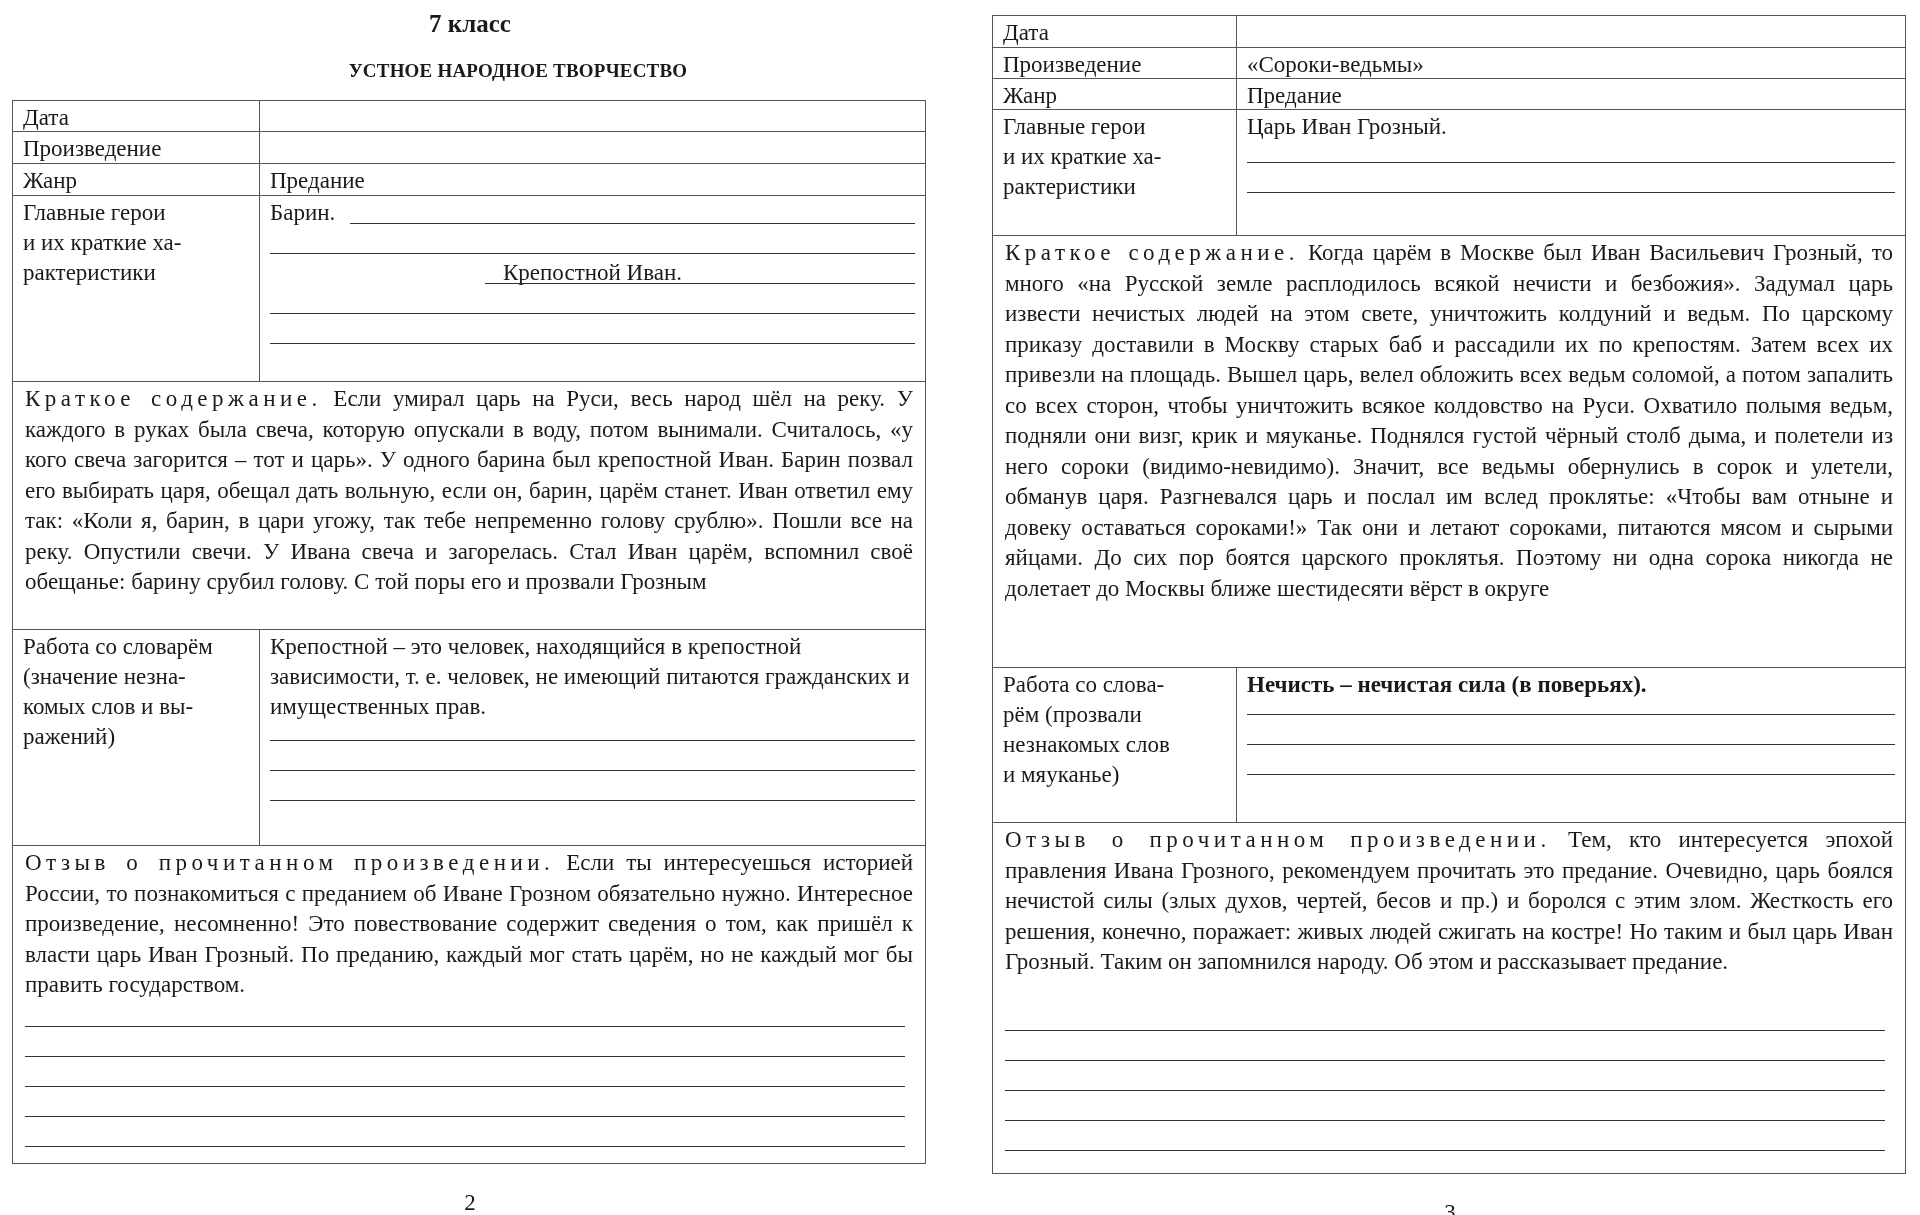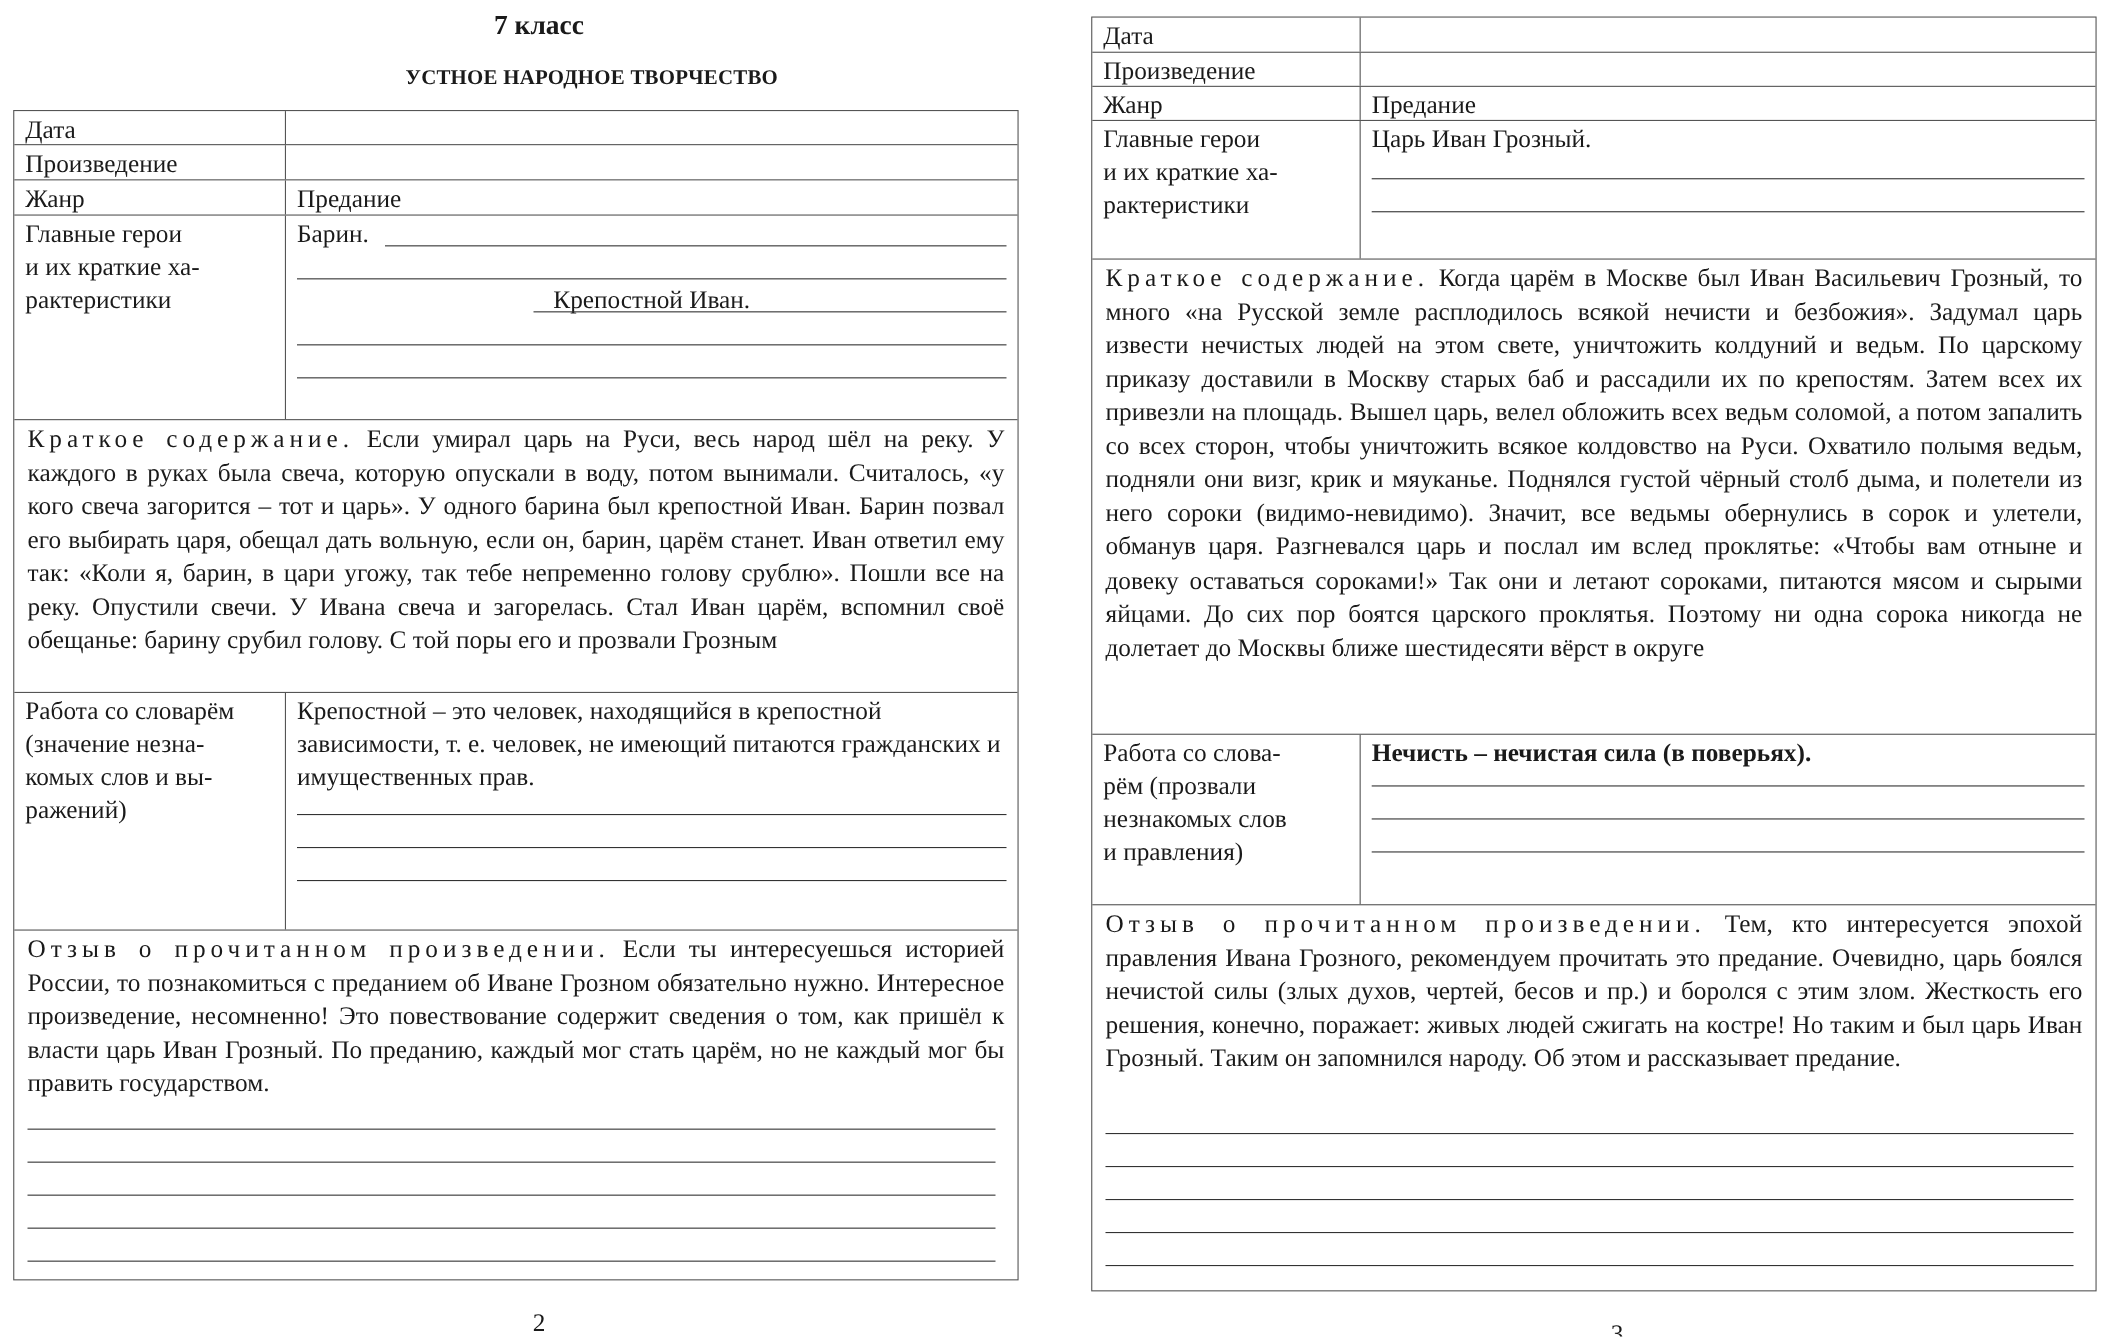--- a/index.html
+++ b/index.html
@@ -1,20 +1,20 @@
 <!DOCTYPE html>
 <html><head>
 <meta charset="utf-8">
 <style>
   html, body { margin:0; padding:0; }
   body {
     width:1920px; height:1215px; background:#ffffff; position:relative; overflow:hidden;
     font-family:"Liberation Serif","DejaVu Serif",serif; color:#1a1a1a;
   }
-  .abs { position:absolute;margin-left:20px; }
+  .abs { position:absolute; }
   .title { font-weight:bold; text-align:center; }
   .page-title { font-size:25px; }
   .section-title { font-size:19px; letter-spacing:0.2px;padding-left:48px; }
   .tbl { position:absolute; border:1.5px solid #555; box-sizing:border-box; }
   .row { position:absolute; left:0; right:0; border-bottom:1.5px solid #555; box-sizing:border-box; }
   .row.last { border-bottom:none; }
   .lbl { position:absolute; left:0; top:0; bottom:0; border-right:1.5px solid #555; box-sizing:border-box; padding:2px 10px; font-size:23px; line-height:30px; }
   .val { position:absolute; top:0; bottom:0; right:0; padding:2px 10px; font-size:23px; line-height:30px; box-sizing:border-box; }
   .full { position:absolute; left:0; right:0; top:0; bottom:0; padding:2px 12px; font-size:23px; line-height:30.5px; text-align:justify; box-sizing:border-box; }
   .spaced { letter-spacing:4.5px; }
@@ -115,20 +115,21 @@
 
 <div class="tbl" style="left:992px;top:15px;width:914px;height:1159px;">
 
   <div class="row" style="top:0;height:32px;">
     <div class="lbl" style="width:244px;">Дата</div>
     <div class="val" style="left:244px;"></div>
   </div>
 
   <div class="row" style="top:32px;height:31px;">
     <div class="lbl" style="width:244px;">Произведение</div>
+    <div class="val" style="left:244px;">«Сороки-ведьмы»</div>
   </div>
 
   <div class="row" style="top:63px;height:31px;">
     <div class="lbl" style="width:244px;">Жанр</div>
     <div class="val" style="left:244px;">Предание</div>
   </div>
 
   <div class="row" style="top:94px;height:126px;">
     <div class="lbl" style="width:244px;">
       <div>Главные герои</div>
@@ -151,21 +152,21 @@
       <span class="spaced">Краткое содержание.</span>
       <span>Когда царём в Москве был Иван Васильевич Грозный, то много «на Русской земле расплодилось всякой нечисти и безбожия». Задумал царь извести нечистых людей на этом свете, уничтожить колдуний и ведьм. По царскому приказу доставили в Москву старых баб и рассадили их по крепостям. Затем всех их привезли на площадь. Вышел царь, велел обложить всех ведьм соломой, а потом запалить со всех сторон, чтобы уничтожить всякое колдовство на Руси. Охватило полымя ведьм, подняли они визг, крик и мяуканье. Поднялся густой чёрный столб дыма, и полетели из него сороки (видимо-невидимо). Значит, все ведьмы обернулись в сорок и улетели, обманув царя. Разгневался царь и послал им вслед проклятье: «Чтобы вам отныне и довеку оставаться сороками!» Так они и летают сороками, питаются мясом и сырыми яйцами. До сих пор боятся царского проклятья. Поэтому ни одна сорока никогда не долетает до Москвы ближе шестидесяти вёрст в округе</span>
     </div>
   </div>
 
   <div class="row" style="top:652px;height:155px;">
     <div class="lbl" style="width:244px;">
       <div>Работа со слова-</div>
       <div>рём (прозвали</div>
       <div>незнакомых слов</div>
-      <div>и правления)</div>
+      <div>и мяуканье)</div>
     </div>
     <div class="val" style="left:244px;font-weight:bold;">
       <div style="height:30px;">Нечисть – нечистая сила (в поверьях).</div>
       <div style="position:relative;height:30px;">
           <span class="line" style="left:0;right:0;top:14px;"></span>
         </div>
       <div style="position:relative;height:30px;">
           <span class="line" style="left:0;right:0;top:14px;"></span>
         </div>
       <div style="position:relative;height:30px;">

